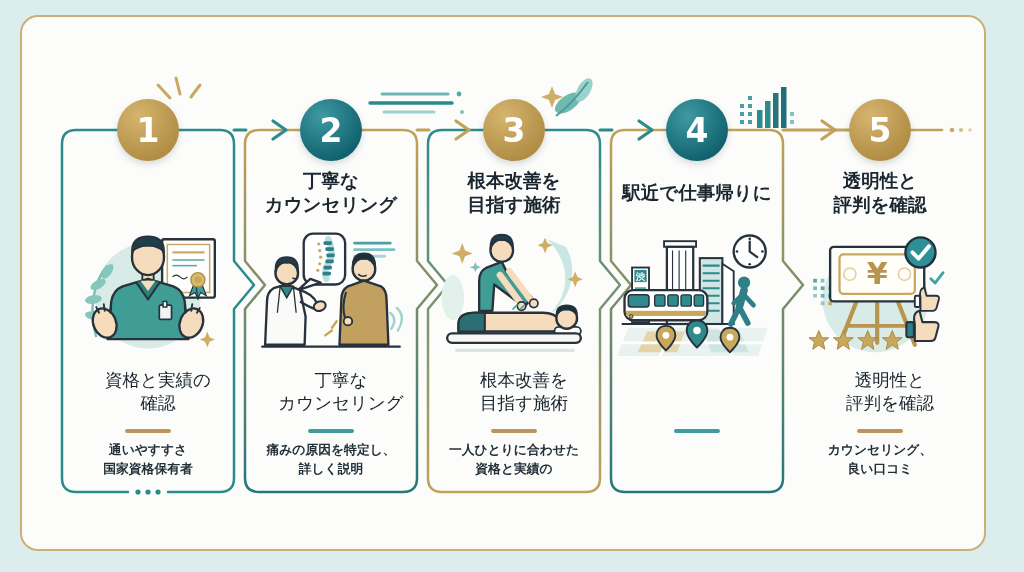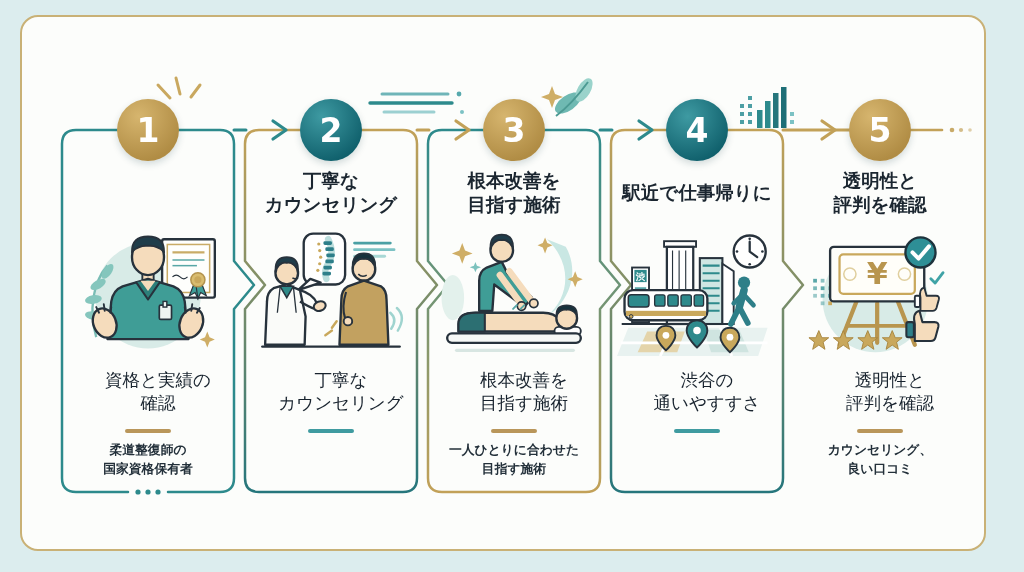--- a/index.html
+++ b/index.html
@@ -154,21 +154,21 @@
             <ellipse cx="131" cy="103" rx="12" ry="16" fill="#f5dcbc" stroke="#27323c" stroke-width="2.5" transform="rotate(22 131 103)"></ellipse>
             <path d="M125,92 L124,86 M131,90 L132,83 M137,92 L140,87" stroke="#27323c" stroke-width="2" stroke-linecap="round"></path>
           </g>
         </g>
         <path fill="#cfae66" d="M148,112 L150.4,118 L156,120.4 L150.4,122.8 L148,129 L145.6,122.8 L140,120.4 L145.6,118 Z"></path>
       </svg>
     </div>
     <div class="title pre">資格と実績の
 確認</div>
     <div class="divider gold"></div>
-    <div class="desc pre">柔道整復師の
+    <div class="desc pre">通いやすすさ
 国家資格保有者</div>
   </div>
 
   <div class="step" style="left:245px">
     <div class="circle teal">
         <span>2</span>
       </div>
     <div class="heading pre">丁寧な
 カウンセリング</div>
     <div class="illu">
@@ -216,20 +216,22 @@
           <path d="M101,70 Q96,86 100,98 Q103,104 108,102" stroke="#27323c" stroke-width="2.2" fill="none"></path>
           <circle cx="103" cy="101" r="4.5" fill="#f5dcbc" stroke="#27323c" stroke-width="2"></circle>
           <path d="M148,92 q8,7 1,17 M155,87 q10,9 1,24" stroke="#9fd4cf" stroke-width="2.6" fill="none" stroke-linecap="round"></path>
           <path d="M86,108 L91,101 M79,116 L86,111" stroke="#c9a85c" stroke-width="2.6" stroke-linecap="round"></path>
         </g>
       </svg>
     </div>
     <div class="title pre">丁寧な
 カウンセリング</div>
     <div class="divider teal"></div>
+    <div class="desc pre">痛みの原因を特定し、
+詳しく説明</div>
   </div>
 
   <div class="step" style="left:428px">
     <div class="circle gold">
         <span>3</span>
       </div>
     <div class="heading pre">根本改善を
 目指す施術</div>
     <div class="illu">
       <svg viewBox="0 0 170 140" width="160" height="142">
@@ -259,21 +261,21 @@
         <g>
           <rect x="14" y="114" width="142" height="10" rx="5" fill="#f6f8f6" stroke="#27323c" stroke-width="2.5"></rect>
           <path d="M24,132 H148" stroke="#d8e6e2" stroke-width="3.5" stroke-linecap="round"></path>
         </g>
       </svg>
     </div>
     <div class="title pre">根本改善を
 目指す施術</div>
     <div class="divider gold"></div>
     <div class="desc pre">一人ひとりに合わせた
-目指す施術</div>
+資格と実績の</div>
   </div>
 
   <div class="step" style="left:611px">
     <div class="circle teal">
         <span>4</span>
       </div>
     <div class="heading pre">駅近で仕事帰りに</div>
     <div class="illu">
       <svg viewBox="0 0 170 140" width="160" height="142">
         <g>
@@ -330,22 +332,20 @@
         <g>
           <path d="M85,100 c-7,0 -11,5 -11,11 c0,8 11,18 11,18 c0,0 11,-10 11,-18 c0,-6 -4,-11 -11,-11 z" fill="#2e8a8c" stroke="#27323c" stroke-width="2"></path>
           <circle cx="85" cy="111" r="4" fill="#ffffff"></circle>
         </g>
         <g>
           <path d="M120,108 c-6.5,0 -10,4.5 -10,10 c0,7 10,16 10,16 c0,0 10,-9 10,-16 c0,-5.5 -3.5,-10 -10,-10 z" fill="#c9a85c" stroke="#27323c" stroke-width="2"></path>
           <circle cx="120" cy="118" r="3.6" fill="#ffffff"></circle>
         </g>
       </svg>
     </div>
-    <div class="title pre">渋谷の
-通いやすすさ</div>
     <div class="divider teal"></div>
   </div>
 
   <div class="step" style="left:794px">
     <div class="circle gold">
         <span>5</span>
       </div>
     <div class="heading pre">透明性と
 評判を確認</div>
     <div class="illu">

